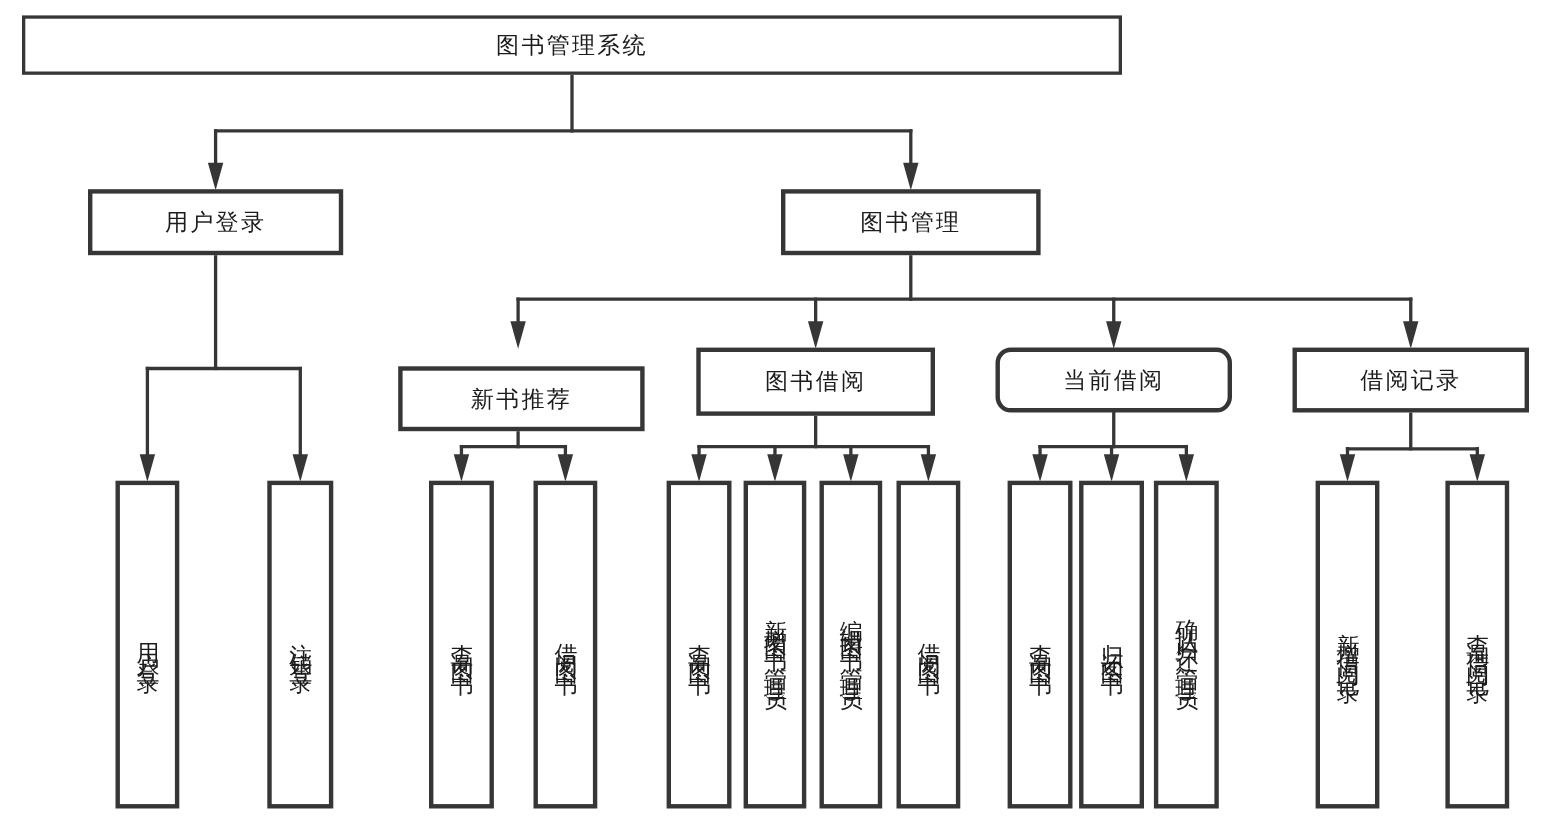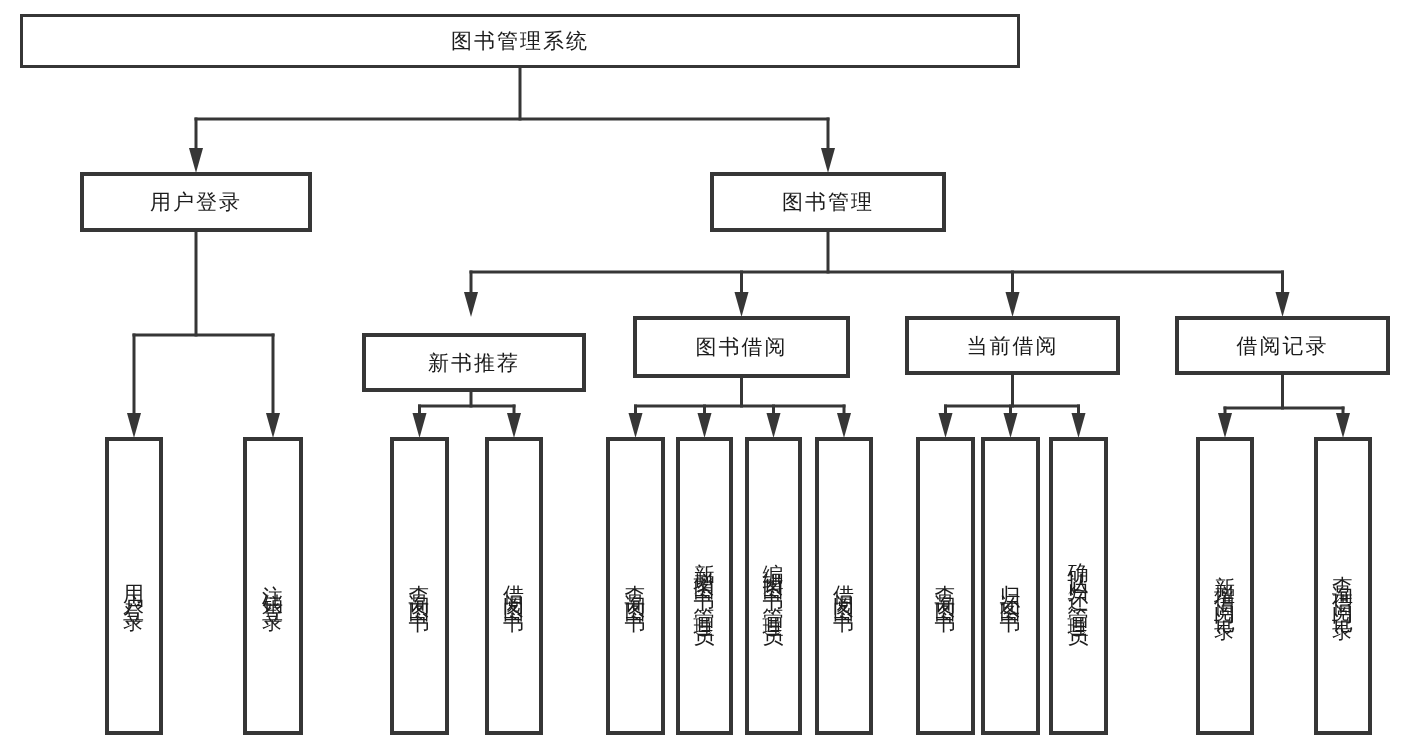--- a/index.html
+++ b/index.html
@@ -92,21 +92,21 @@
       </div>
       <div class="node" style="left: 710px; top: 172px; width: 236px; height: 60px;">
         <span>图书管理</span>
       </div>
       <div class="node" style="left: 362px; top: 316px; width: 224px; height: 59px; margin-top: 17px;">
         <span>新书推荐</span>
       </div>
       <div class="node" style="left: 633px; top: 316px; width: 217px; height: 62px;">
         <span>图书借阅</span>
       </div>
-      <div class="node" style="left: 905px; top: 316px; width: 215px; height: 59px;">
+      <div class="node" style="left: 905px; top: 316px; width: 215px; height: 59px; border-radius: 14px;">
         <span>当前借阅</span>
       </div>
       <div class="node" style="left: 1175px; top: 316px; width: 215px; height: 59px;">
         <span>借阅记录</span>
       </div>
       <div class="node vertical" style="left: 105px; top: 437px; width: 58px; height: 298px;">
         <span>用户登录</span>
       </div>
       <div class="node vertical" style="left: 243px; top: 437px; width: 60px; height: 298px;">
         <span>注销登录</span>

